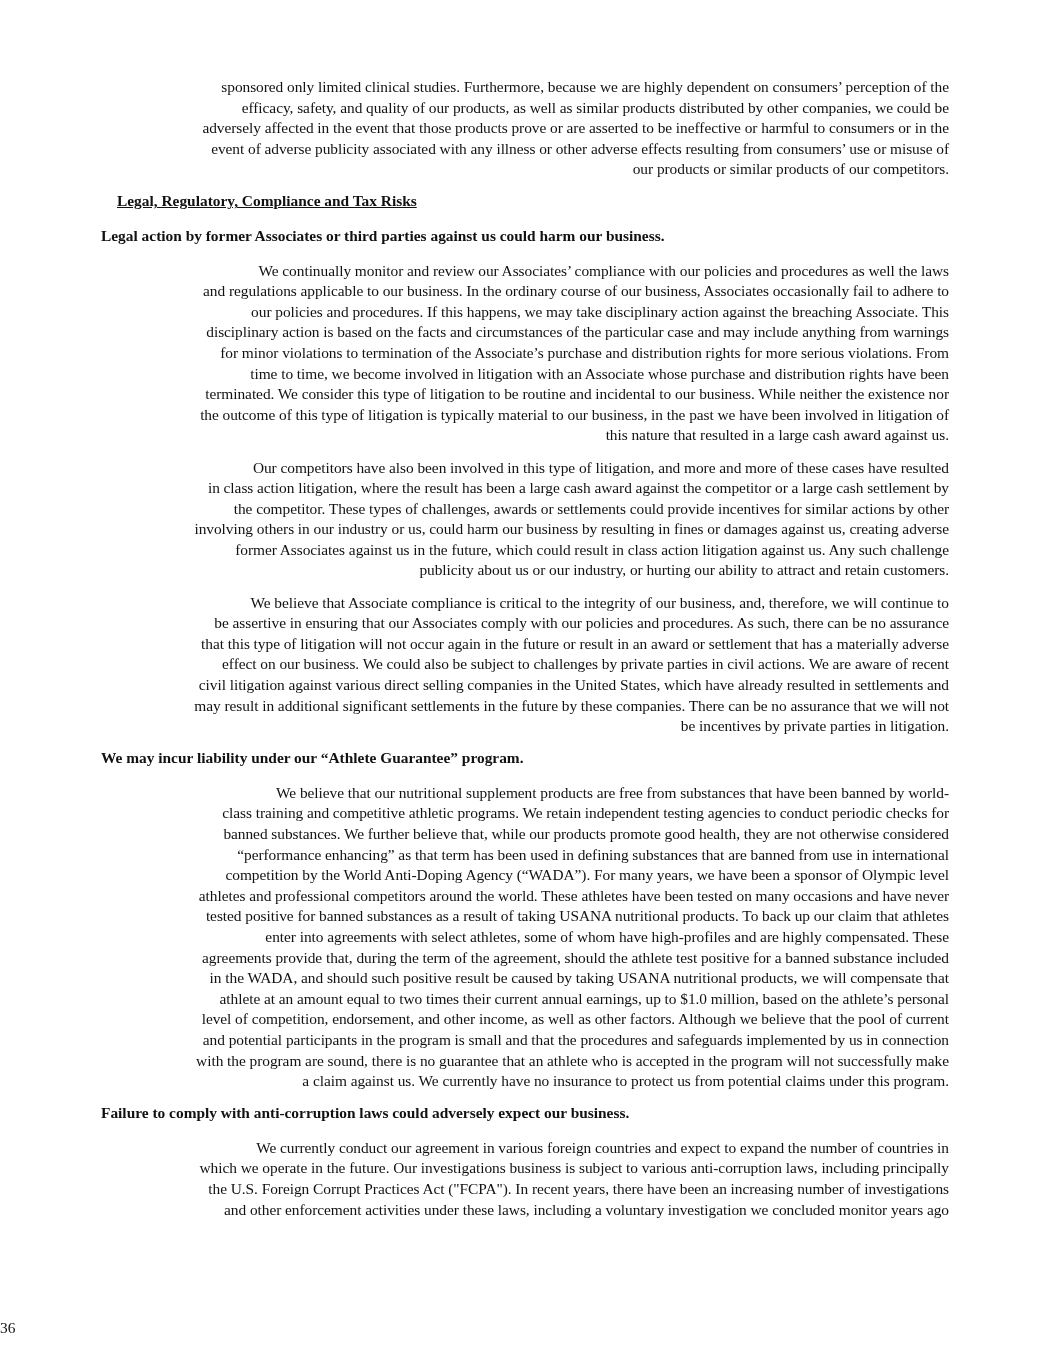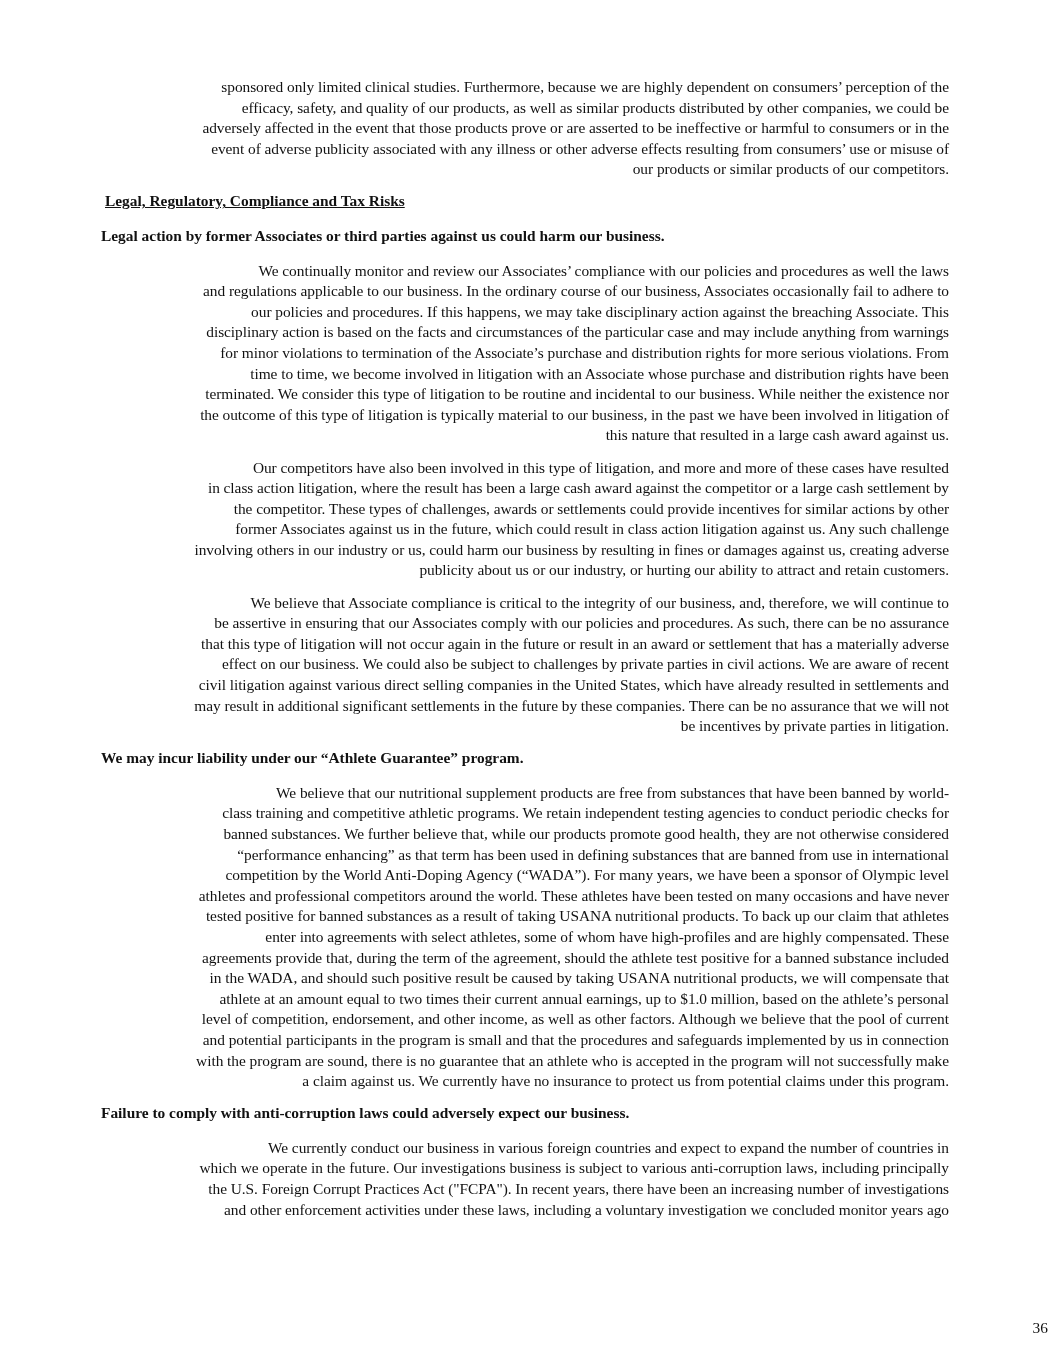--- a/index.html
+++ b/index.html
@@ -24,34 +24,34 @@
     white-space: nowrap;
     letter-spacing: -0.05px;
   }
   .para { margin: 0 0 11.5px 0; text-align: right; }
   .indent { padding-left: 61px; }
   .heading-section {
     font-weight: bold;
     text-decoration: underline;
     font-size: 15.4px;
     line-height: 20.6px;
-    margin: 0 0 14px 4px;
+    margin: 0 0 14px 16px;
   }
   .heading-risk {
     font-weight: bold;
     font-size: 15.4px;
     line-height: 20.6px;
     margin: 0 0 14px 0;
   }
   .page-number {
     position: absolute;
     top: 1319px;
     left: 0;
     width: 1048px;
-    text-align: right;
+    text-align: left;
     font-size: 15.4px;
   }
 </style>
 </head>
 <body>
 
 <div class="page">
 
   <div class="para">
     <span class="line">sponsored only limited clinical studies. Furthermore, because we are highly dependent on consumers’ perception of the</span>
@@ -74,22 +74,22 @@
     <span class="line">time to time, we become involved in litigation with an Associate whose purchase and distribution rights have been</span>
     <span class="line">terminated. We consider this type of litigation to be routine and incidental to our business. While neither the existence nor</span>
     <span class="line">the outcome of this type of litigation is typically material to our business, in the past we have been involved in litigation of</span>
     <span class="line">this nature that resulted in a large cash award against us.</span>
   </div>
 
   <div class="para">
     <span class="line indent">Our competitors have also been involved in this type of litigation, and more and more of these cases have resulted</span>
     <span class="line">in class action litigation, where the result has been a large cash award against the competitor or a large cash settlement by</span>
     <span class="line">the competitor. These types of challenges, awards or settlements could provide incentives for similar actions by other</span>
+    <span class="line">involving others in our industry or us, could harm our business by resulting in fines or damages against us, creating adverse</span>
     <span class="line">former Associates against us in the future, which could result in class action litigation against us. Any such challenge</span>
-    <span class="line">involving others in our industry or us, could harm our business by resulting in fines or damages against us, creating adverse</span>
     <span class="line">publicity about us or our industry, or hurting our ability to attract and retain customers.</span>
   </div>
 
   <div class="para">
     <span class="line indent">We believe that Associate compliance is critical to the integrity of our business, and, therefore, we will continue to</span>
     <span class="line">be assertive in ensuring that our Associates comply with our policies and procedures. As such, there can be no assurance</span>
     <span class="line">that this type of litigation will not occur again in the future or result in an award or settlement that has a materially adverse</span>
     <span class="line">effect on our business. We could also be subject to challenges by private parties in civil actions. We are aware of recent</span>
     <span class="line">civil litigation against various direct selling companies in the United States, which have already resulted in settlements and</span>
     <span class="line">may result in additional significant settlements in the future by these companies. There can be no assurance that we will not</span>
@@ -112,21 +112,21 @@
     <span class="line">athlete at an amount equal to two times their current annual earnings, up to $1.0 million, based on the athlete’s personal</span>
     <span class="line">level of competition, endorsement, and other income, as well as other factors. Although we believe that the pool of current</span>
     <span class="line">and potential participants in the program is small and that the procedures and safeguards implemented by us in connection</span>
     <span class="line">with the program are sound, there is no guarantee that an athlete who is accepted in the program will not successfully make</span>
     <span class="line">a claim against us. We currently have no insurance to protect us from potential claims under this program.</span>
   </div>
 
   <div class="heading-risk">Failure to comply with anti-corruption laws could adversely expect our business.</div>
 
   <div class="para">
-    <span class="line indent">We currently conduct our business in various foreign countries and expect to expand the number of countries in</span>
+    <span class="line indent">We currently conduct our agreement in various foreign countries and expect to expand the number of countries in</span>
     <span class="line">which we operate in the future. Our investigations business is subject to various anti-corruption laws, including principally</span>
     <span class="line">the U.S. Foreign Corrupt Practices Act ("FCPA"). In recent years, there have been an increasing number of investigations</span>
     <span class="line">and other enforcement activities under these laws, including a voluntary investigation we concluded monitor years ago</span>
   </div>
 
 </div>
 
 <div class="page-number">36</div>
 
 </body></html>

